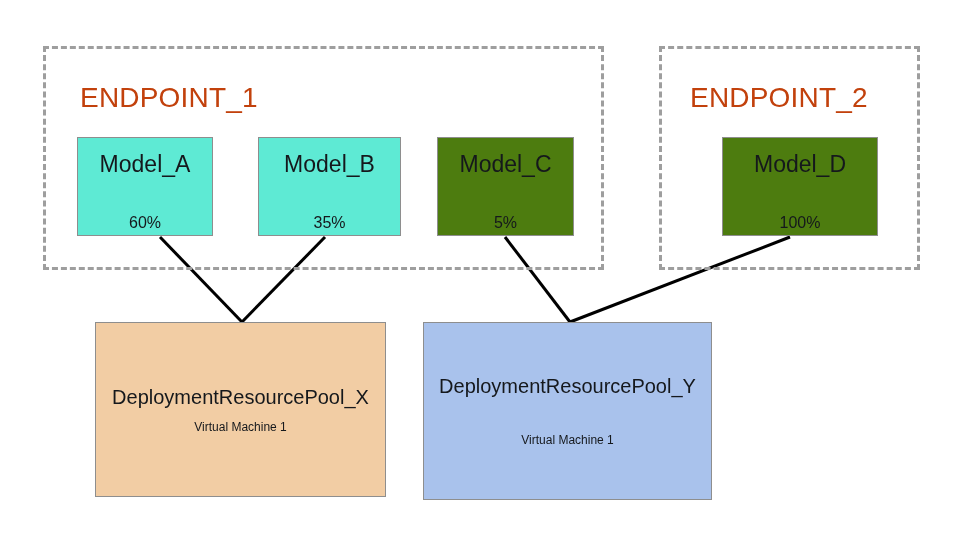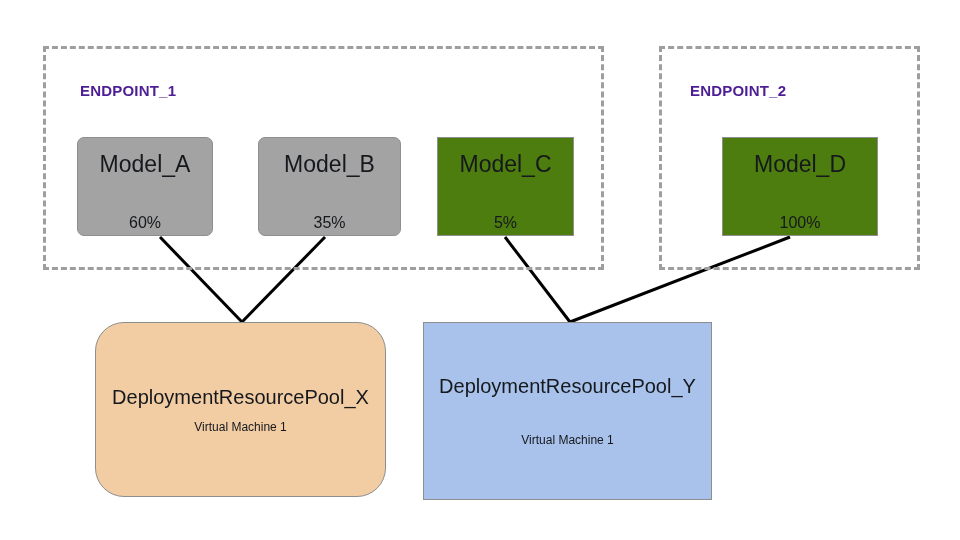--- a/index.html
+++ b/index.html
@@ -17,37 +17,37 @@
   }
   
   .endpoint-group {
     position: absolute;
     border: 3px dashed #9e9e9e;
     box-sizing: border-box;
     background: transparent;
   }
   .endpoint-label {
     position: absolute;
-    font-weight: bold;
-    font-size: 15px;
-    color: #4c1d95;
+    font-weight: normal;
+    font-size: 28px;
+    color: #c2410c;
     letter-spacing: 0.2px;
     white-space: nowrap;
   }
   
   .model-box {
     position: absolute;
     box-sizing: border-box;
     border: 1.5px solid #8e8e8e;
     display: flex;
     flex-direction: column;
     align-items: center;
     justify-content: flex-start;
   }
-  .model-box.orange { background: #a3a3a3; border-radius: 7px; }
+  .model-box.orange { background: #5eead4; }
   .model-box.blue   { background: #4d7c0f; }
   .model-name {
     margin-top: 14px;
     font-size: 23px;
     color: #15181c;
     line-height: 1.1;
     white-space: nowrap;
   }
   .model-pct {
     margin-top: 37px;
@@ -120,21 +120,21 @@
   <div class="model-box blue" style="left: 437px; top: 137px; width: 137px; height: 99px;">
     <div class="model-name">Model_C</div>
     <div class="model-pct">5%</div>
   </div>
 
   <div class="model-box blue" style="left: 722px; top: 137px; width: 156px; height: 99px;">
     <div class="model-name">Model_D</div>
     <div class="model-pct">100%</div>
   </div>
 
-  <div class="pool-box orange" style="left: 95px; top: 322px; width: 291px; height: 175px; border-radius: 29px;">
+  <div class="pool-box orange" style="left: 95px; top: 322px; width: 291px; height: 175px;">
     <div class="pool-name">DeploymentResourcePool_X</div>
     <div class="pool-sub">Virtual Machine 1</div>
   </div>
 
   <div class="pool-box blue" style="left: 423px; top: 322px; width: 289px; height: 178px;">
     <div class="pool-name">DeploymentResourcePool_Y</div>
     <div class="pool-sub">Virtual Machine 1</div>
   </div>
 
 </div>

